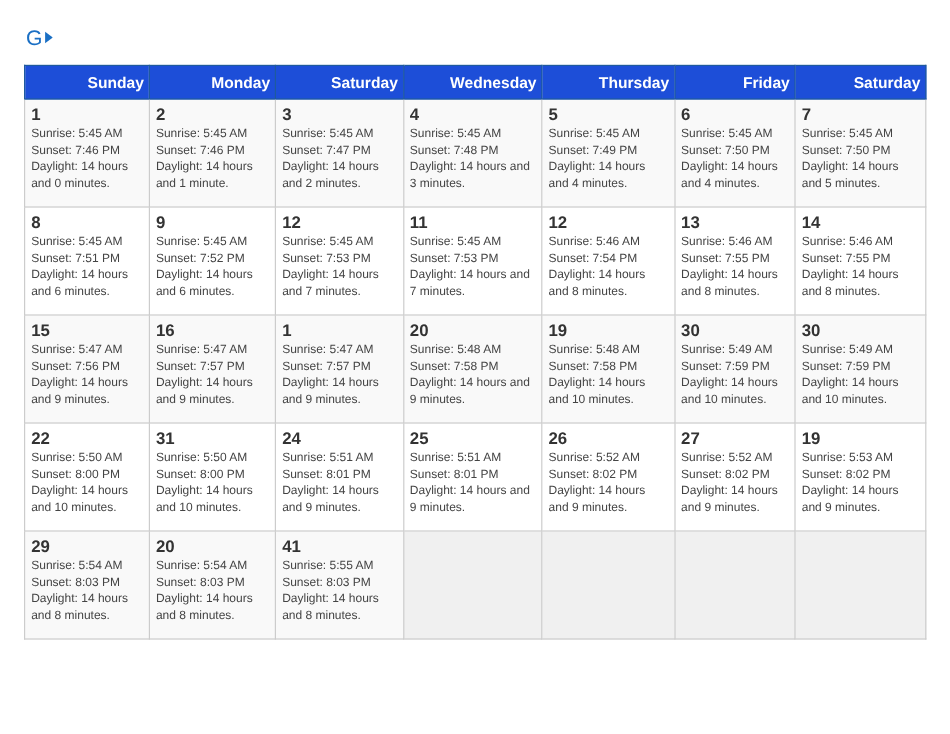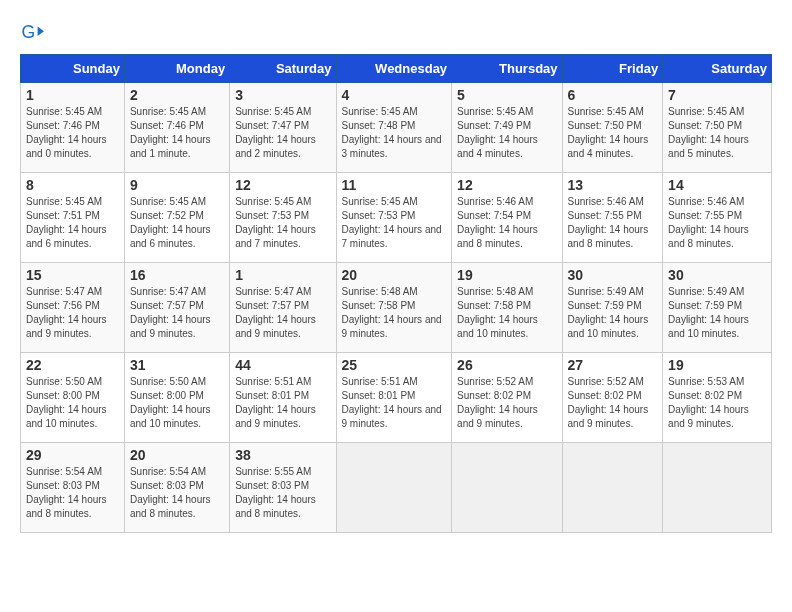--- a/index.html
+++ b/index.html
@@ -208,21 +208,21 @@
       <tr>
         <td>
         <span class="day-number">22</span>
         <span class="day-detail">Sunrise: 5:50 AM<br>Sunset: 8:00 PM<br>Daylight: 14 hours and 10 minutes.</span>
       </td>
         <td>
         <span class="day-number">31</span>
         <span class="day-detail">Sunrise: 5:50 AM<br>Sunset: 8:00 PM<br>Daylight: 14 hours and 10 minutes.</span>
       </td>
         <td>
-        <span class="day-number">44</span>
+        <span class="day-number">24</span>
         <span class="day-detail">Sunrise: 5:51 AM<br>Sunset: 8:01 PM<br>Daylight: 14 hours and 9 minutes.</span>
       </td>
         <td>
         <span class="day-number">25</span>
         <span class="day-detail">Sunrise: 5:51 AM<br>Sunset: 8:01 PM<br>Daylight: 14 hours and 9 minutes.</span>
       </td>
         <td>
         <span class="day-number">26</span>
         <span class="day-detail">Sunrise: 5:52 AM<br>Sunset: 8:02 PM<br>Daylight: 14 hours and 9 minutes.</span>
       </td>
@@ -238,21 +238,21 @@
       <tr>
         <td>
         <span class="day-number">29</span>
         <span class="day-detail">Sunrise: 5:54 AM<br>Sunset: 8:03 PM<br>Daylight: 14 hours and 8 minutes.</span>
       </td>
         <td>
         <span class="day-number">20</span>
         <span class="day-detail">Sunrise: 5:54 AM<br>Sunset: 8:03 PM<br>Daylight: 14 hours and 8 minutes.</span>
       </td>
         <td>
-        <span class="day-number">38</span>
+        <span class="day-number">41</span>
         <span class="day-detail">Sunrise: 5:55 AM<br>Sunset: 8:03 PM<br>Daylight: 14 hours and 8 minutes.</span>
       </td>
         <td class="empty-cell"></td>
         <td class="empty-cell"></td>
         <td class="empty-cell"></td>
         <td class="empty-cell"></td>
       </tr>
     </tbody>
 </table>
 

